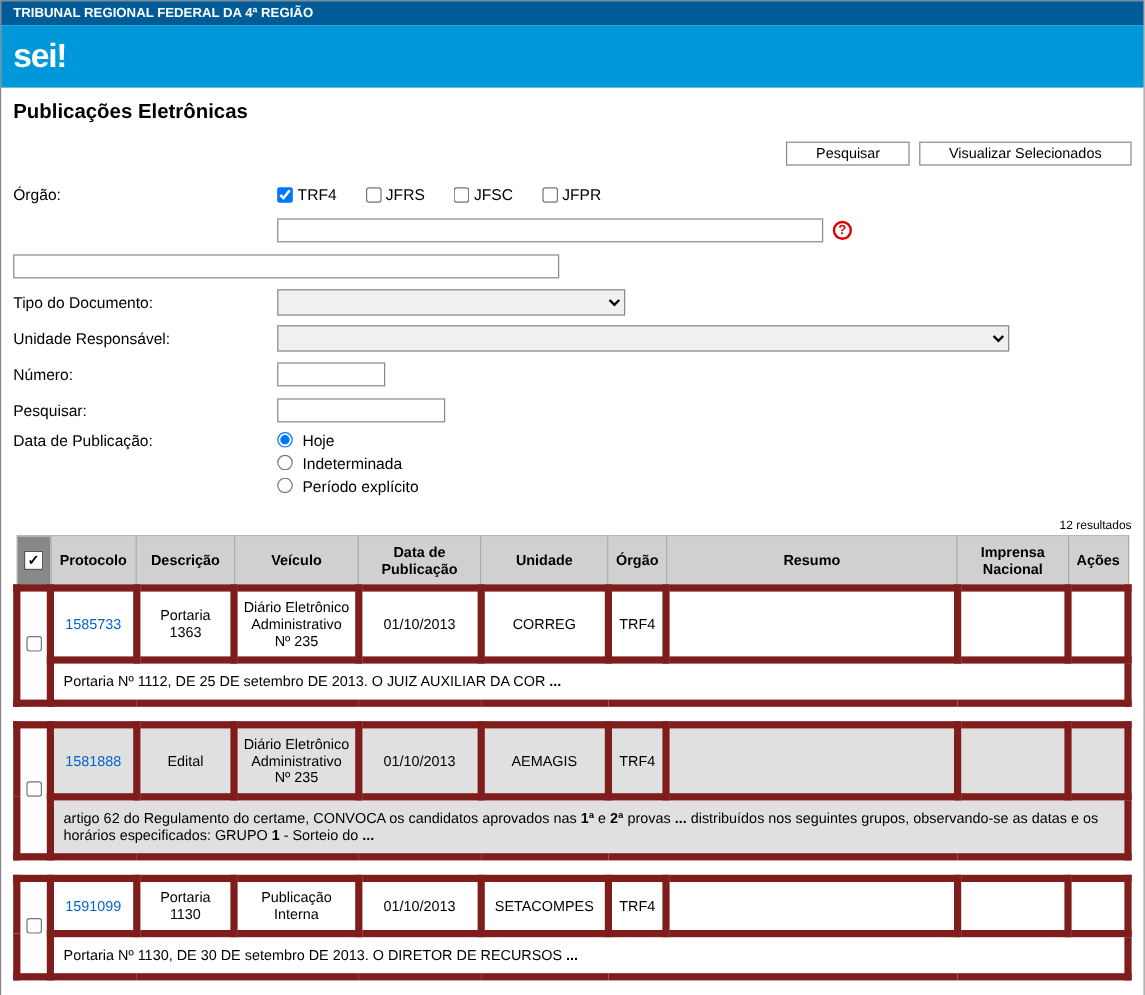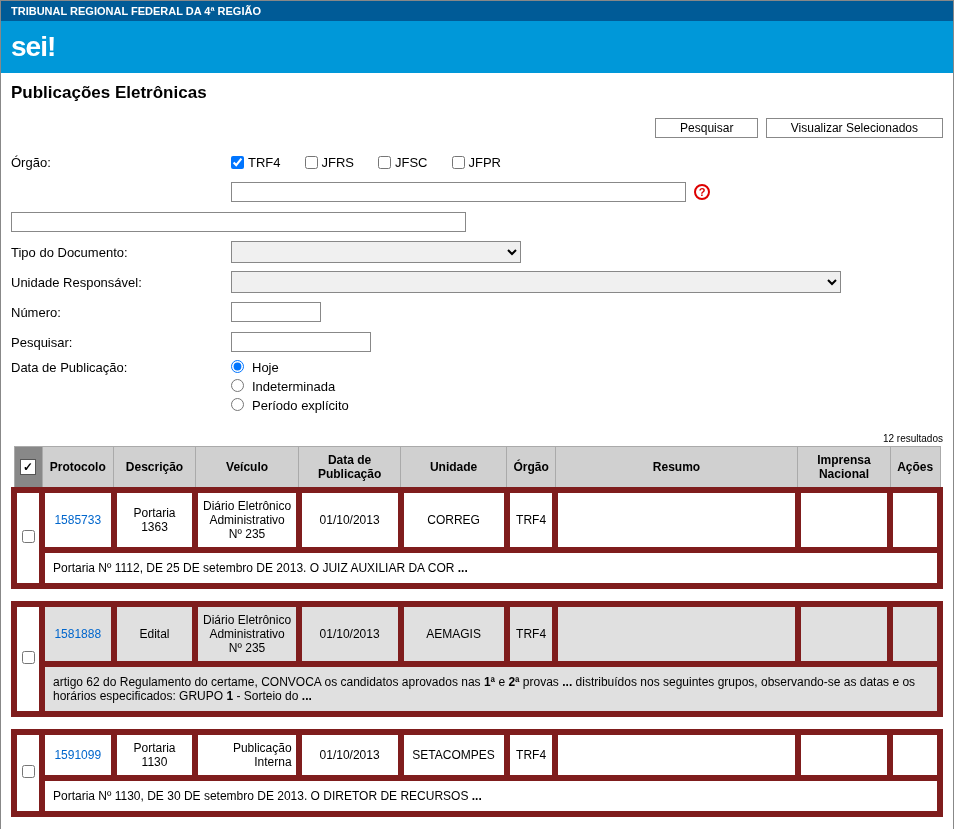--- a/index.html
+++ b/index.html
@@ -182,21 +182,21 @@
           <td colspan="9"><span>artigo 62 do Regulamento do certame, CONVOCA os candidatos aprovados nas </span><b>1ª</b><span> e </span><b>2ª</b><span> provas</span> <span class="ellip">...</span> <span>  distribuídos nos seguintes grupos, observando-se as datas e os horários especificados: GRUPO </span><b>1</b><span> - Sorteio do</span> <span class="ellip">...</span></td>
         </tr>
         <tr class="spacer-row">
             <td colspan="10"></td>
           </tr>
 
         <tr>
           <td class="row-check-cell" rowspan="2"><input type="checkbox" style=""></td>
           <td><a href="#" class="protocolo-link">1591099</a></td>
           <td>Portaria 1130</td>
-          <td style="max-width:100px;text-align:right;">Publicação Interna</td>
+          <td style="max-width:100px;">Publicação Interna</td>
           <td>01/10/2013</td>
           <td>SETACOMPES</td>
           <td>TRF4</td>
           <td></td>
           <td></td>
           <td></td>
         </tr>
         <tr class="summary-row">
           <td colspan="9"><span>Portaria Nº 1130, DE 30 DE setembro DE 2013. O DIRETOR DE RECURSOS</span> <span class="ellip">...</span></td>
         </tr>

